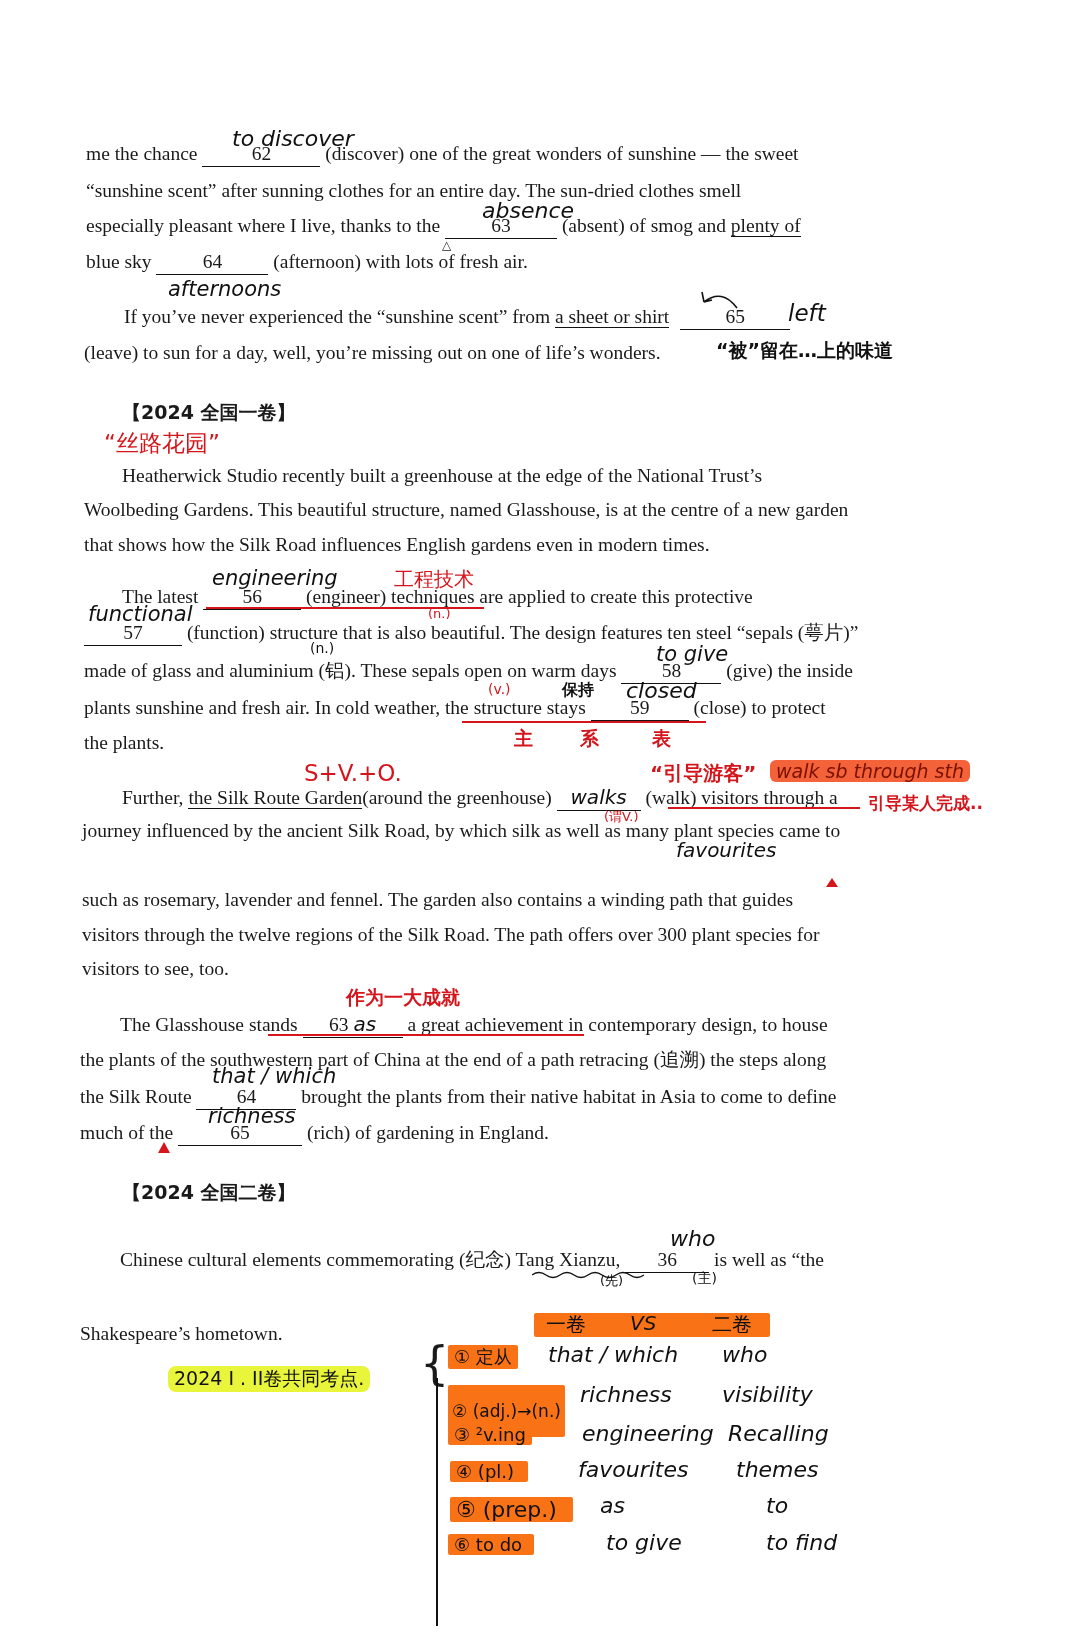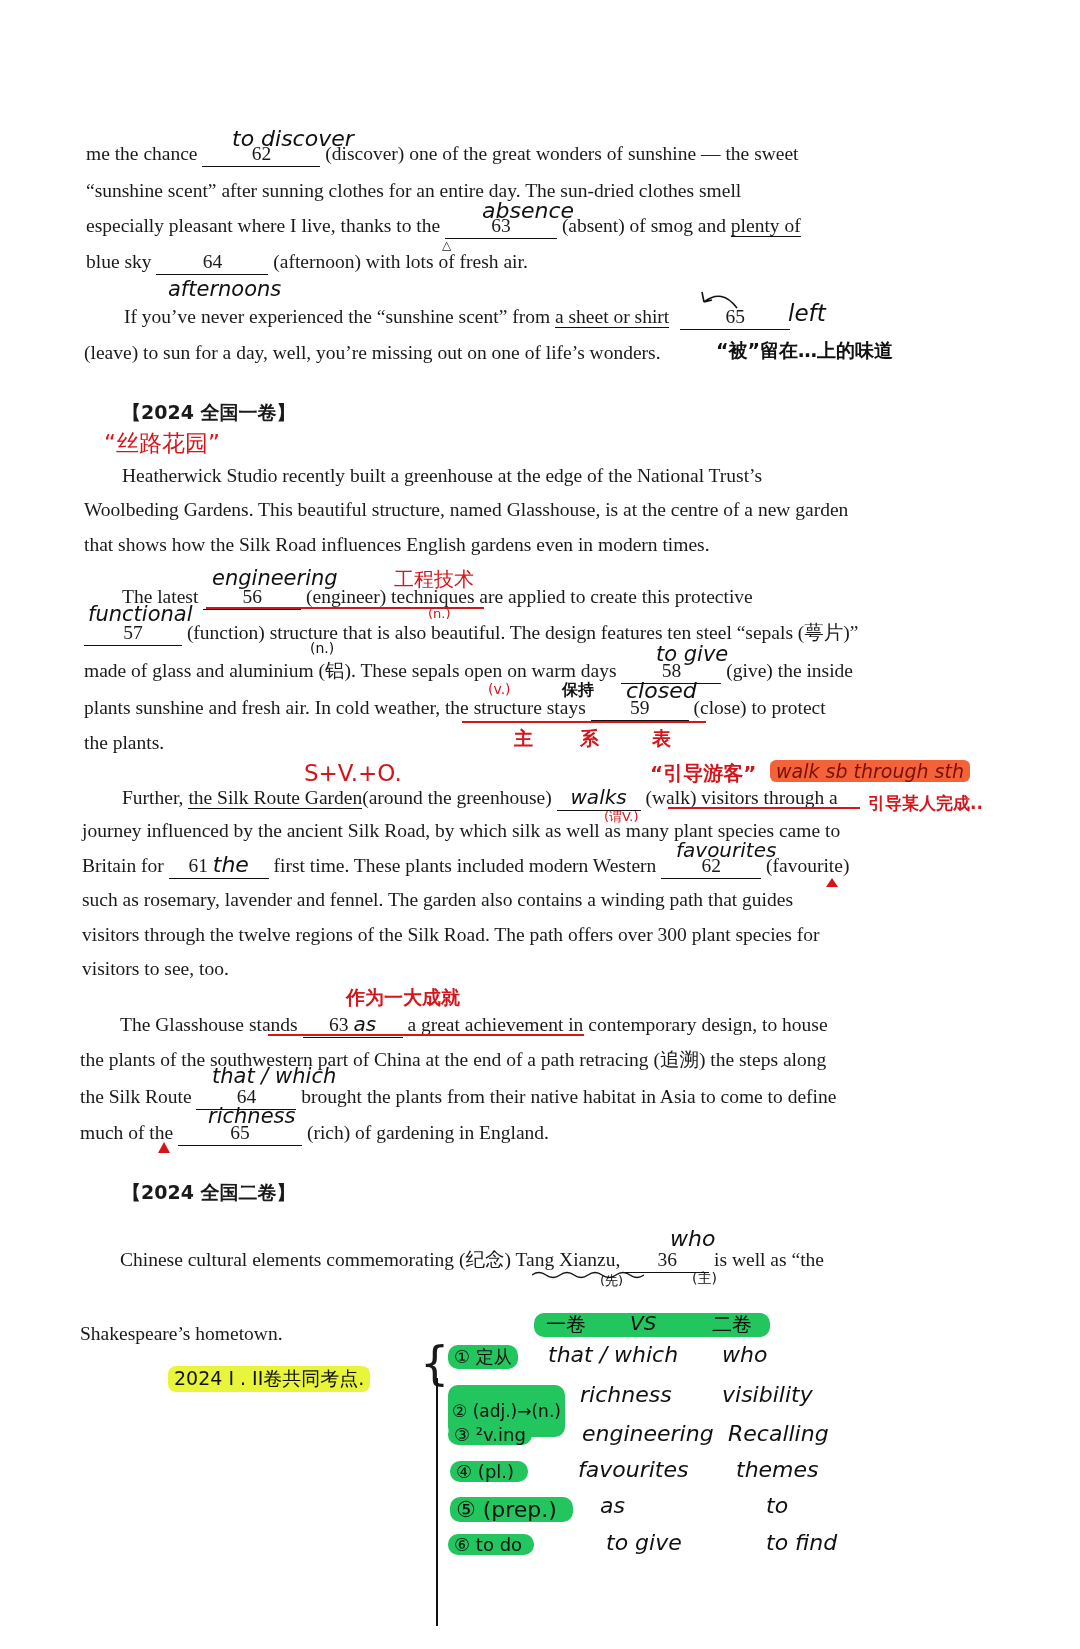--- a/index.html
+++ b/index.html
@@ -6,21 +6,21 @@
   body { width:1080px; height:1649px; position:relative; overflow:hidden;
          font-family:"Liberation Serif","DejaVu Serif",serif; color:#1a1a1a; }
   .page { position:absolute; left:0; top:0; width:1080px; height:1649px; }
   .line { position:absolute; font-size:19.5px; white-space:nowrap; line-height:24px; }
   .hw { position:absolute; font-family:"DejaVu Sans",sans-serif; font-style:italic; white-space:nowrap; color:#111; }
   .red { color:#d4161c; }
   .blank { display:inline-block; border-bottom:1.6px solid #111; text-align:center; }
   .ul { border-bottom:1.6px solid #111; }
   .redline { position:absolute; height:2px; background:#d4161c; }
   .heading { position:absolute; font-family:"DejaVu Sans",sans-serif; font-weight:bold; font-size:19px; white-space:nowrap; }
-  .cyan { background:#22c55e; border-radius:10px; }
+  .cyan { background:#f97316; border-radius:2px; }
   .yellow { background:#e8f53a; border-radius:8px; }
   .orange { background:#f4623a; border-radius:6px; color:#7a1100 !important; }
   .tbl-cell { position:absolute; font-family:"DejaVu Sans",sans-serif; font-style:italic; font-size:22px; white-space:nowrap; color:#111; }
   .tri { position:absolute; width:0; height:0; border-left:6px solid transparent; border-right:6px solid transparent; }
 </style>
 </head>
 <body>
 
 <div class="page">
 
@@ -106,27 +106,20 @@
     <span>Further,</span>
     <span class="ul">the Silk Route Garden</span><span>(around the greenhouse)</span>
     <span class="blank" style="width:84px;"><span class="hw" style="position:static; font-size:20px;">walks</span></span>
     <span>(walk) visitors through a</span>
   </div>
   <div class="redline" style="left:668px; top:807px; width:192px;"></div>
   <div class="hw red" style="left:604px; top:808px; font-size:13px; font-style:normal;">(谓V.)</div>
   <div class="hw red" style="left:868px; top:792px; font-size:17px; font-style:normal; font-weight:bold;">引导某人完成..</div>
   <div class="line" style="left:82px; top:819px;">journey influenced by the ancient Silk Road, by which silk as well as many plant species came to</div>
   <div class="hw" style="left:676px; top:838px; font-size:20px;">favourites</div>
-  <div class="line" style="left:82px; top:853px;">
-    <span>Britain for</span>
-    <span class="blank" style="width:100px;"><span>61</span> <span class="hw" style="position:static; font-size:22px;">the</span></span>
-    <span>first time. These plants included modern Western</span>
-    <span class="blank" style="width:100px;">62</span>
-    <span>(favourite)</span>
-  </div>
   <div class="tri" style="left:826px; top:878px; border-bottom:9px solid #d4161c;"></div>
   <div class="line" style="left:82px; top:888px;">such as rosemary, lavender and fennel. The garden also contains a winding path that guides</div>
   <div class="line" style="left:82px; top:923px;">visitors through the twelve regions of the Silk Road. The path offers over 300 plant species for</div>
   <div class="line" style="left:82px; top:957px;">visitors to see, too.</div>
 
   <div class="hw red" style="left:346px; top:985px; font-size:19px; font-style:normal; font-weight:bold;">作为一大成就</div>
   <div class="line" style="left:120px; top:1012px;">
     <span>The Glasshouse stands</span>
     <span class="blank" style="width:100px;"><span>63</span> <span class="hw" style="position:static; font-size:20px;">as</span></span>
     <span>a great achievement in contemporary design, to house</span>

